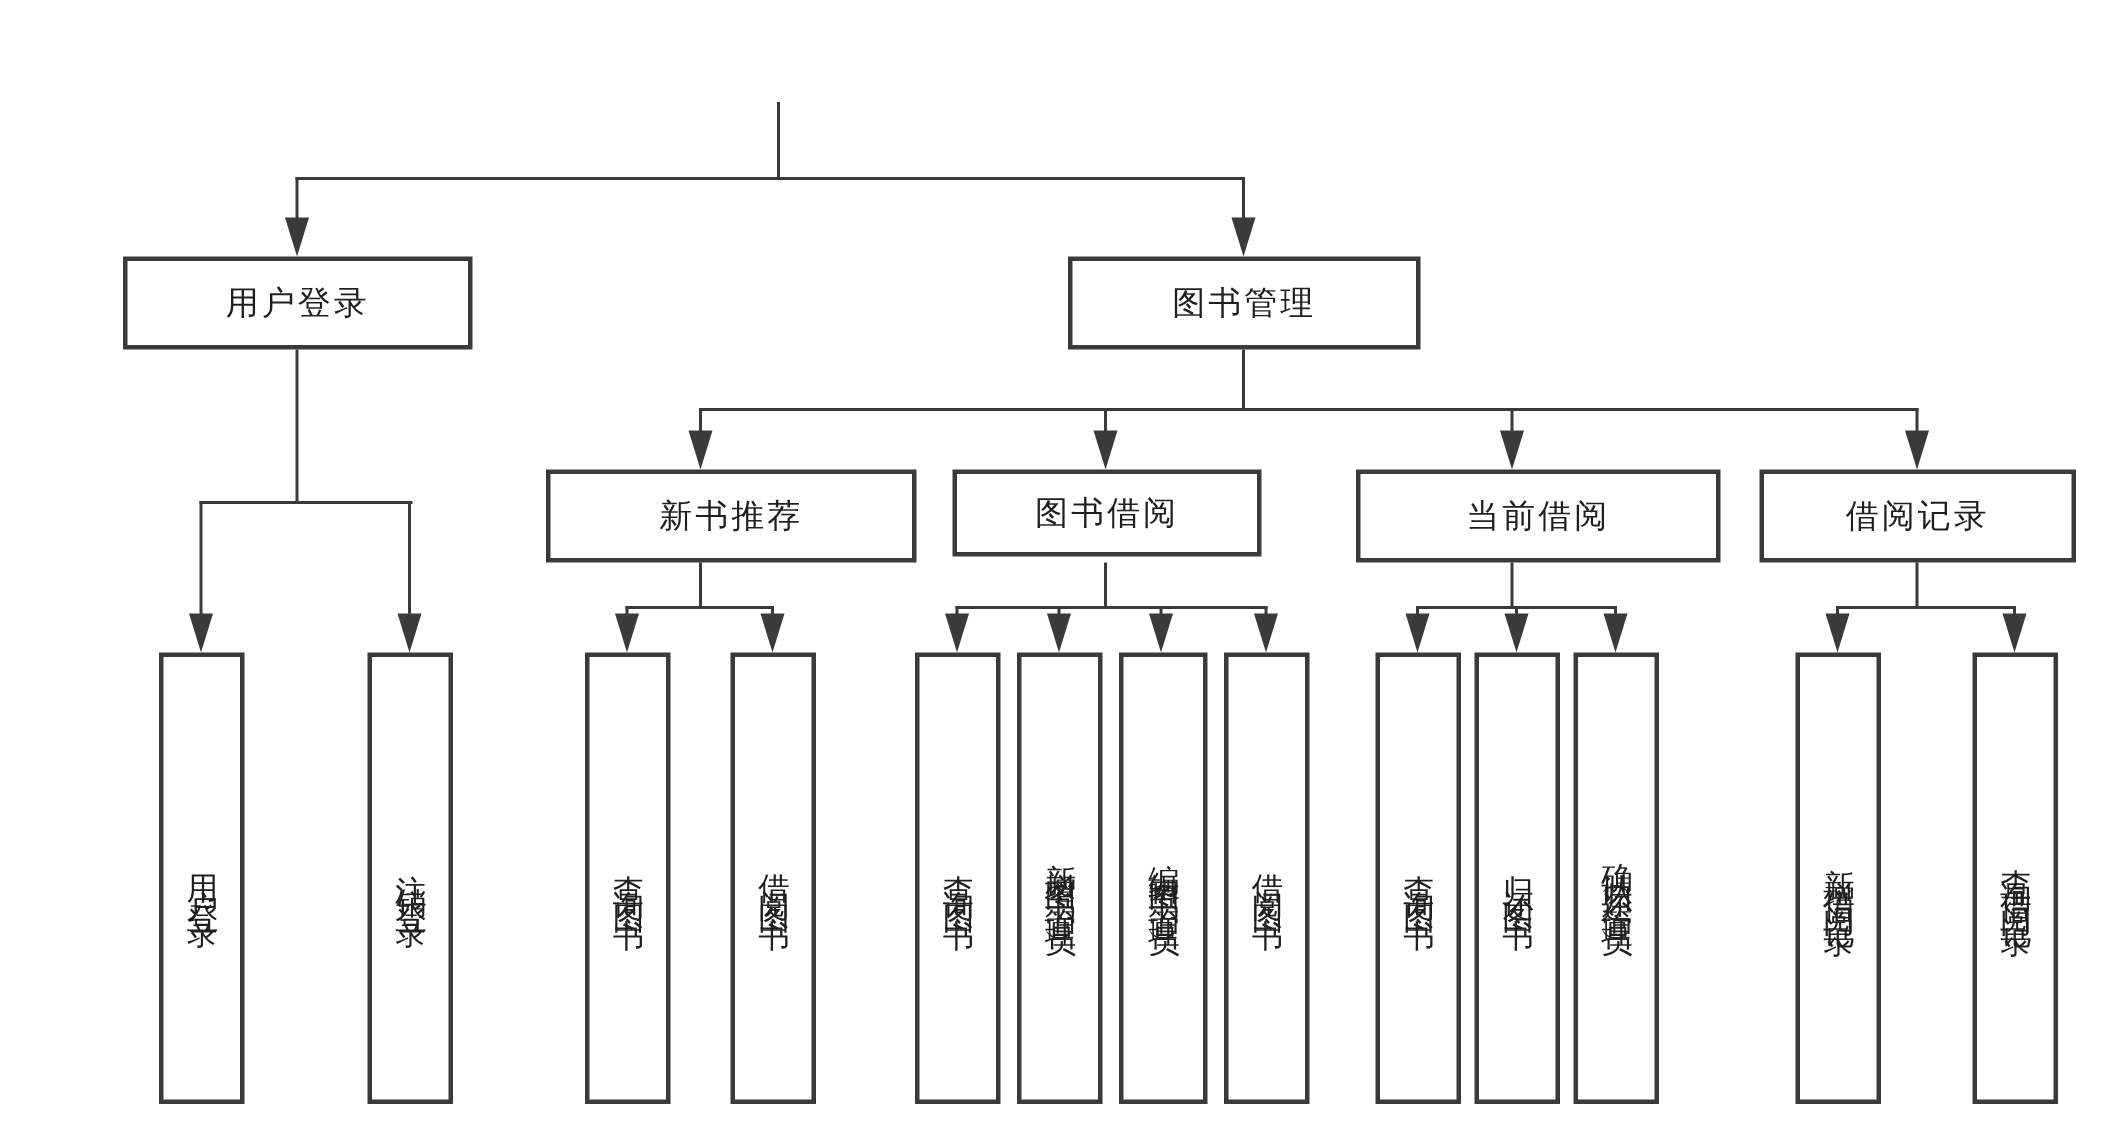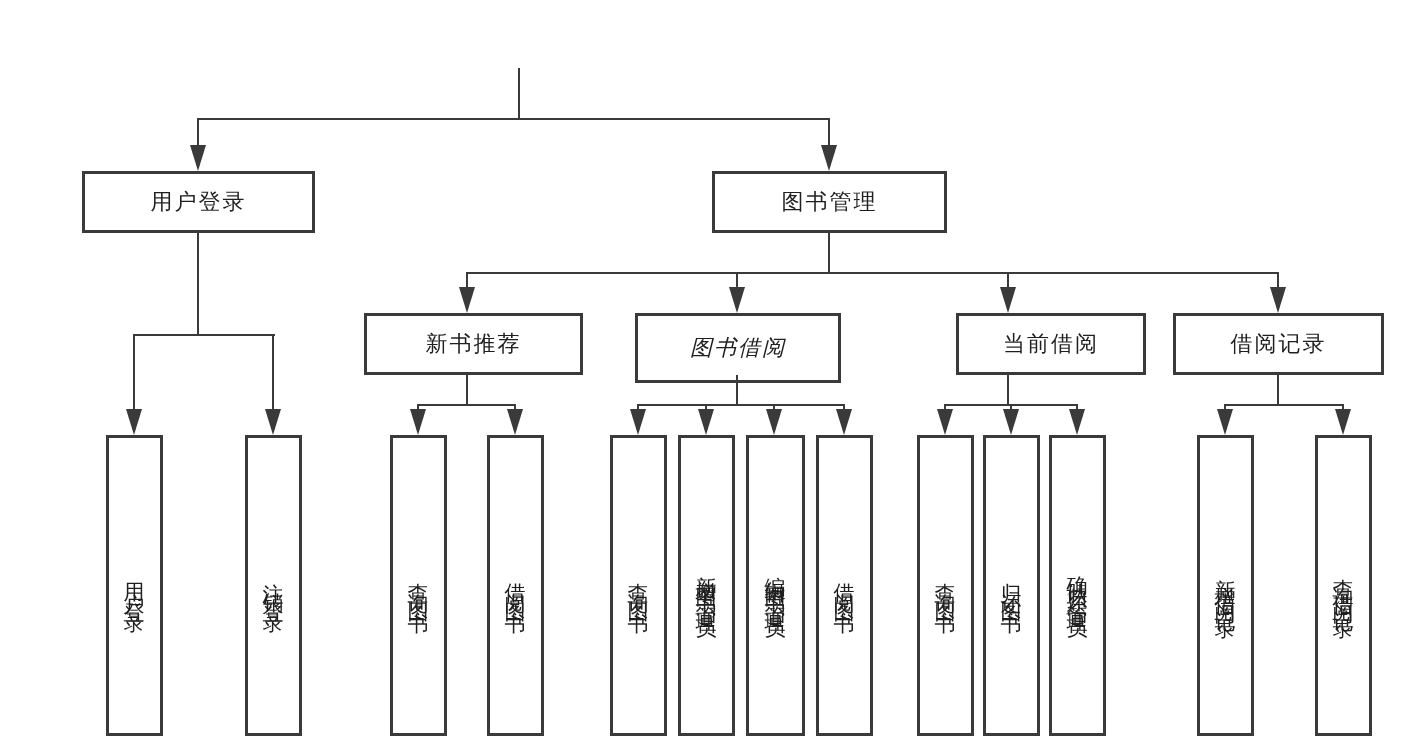--- a/index.html
+++ b/index.html
@@ -59,27 +59,27 @@
 <div class="stage">
 
 
   <div class="box hbox" style="left:82px;top:171px;width:233px;height:62px;">
     <span class="lbl">用户登录</span>
   </div>
   <div class="box hbox" style="left:712px;top:171px;width:235px;height:62px;">
     <span class="lbl">图书管理</span>
   </div>
 
-  <div class="box hbox" style="left:364px;top:313px;width:219px;height:62px;">
+  <div class="box hbox" style="left:364px;top:313px;width:247px;height:62px;">
     <span class="lbl">新书推荐</span>
   </div>
-  <div class="box hbox" style="left:635px;top:313px;width:206px;height:70px;font-style:italic;">
+  <div class="box hbox" style="left:635px;top:313px;width:206px;height:58px;">
     <span class="lbl">图书借阅</span>
   </div>
-  <div class="box hbox" style="left:956px;top:313px;width:190px;height:62px;font-family:Liberation Mono, monospace;">
+  <div class="box hbox" style="left:904px;top:313px;width:243px;height:62px;font-family:Liberation Mono, monospace;">
     <span class="lbl">当前借阅</span>
   </div>
   <div class="box hbox" style="left:1173px;top:313px;width:211px;height:62px;">
     <span class="lbl">借阅记录</span>
   </div>
 
   <div class="box vbox" style="left:106px;top:435px;width:57px;height:301px;">
     <span class="lbl">用户登录</span>
   </div>
   <div class="box vbox" style="left:245px;top:435px;width:57px;height:301px;">

